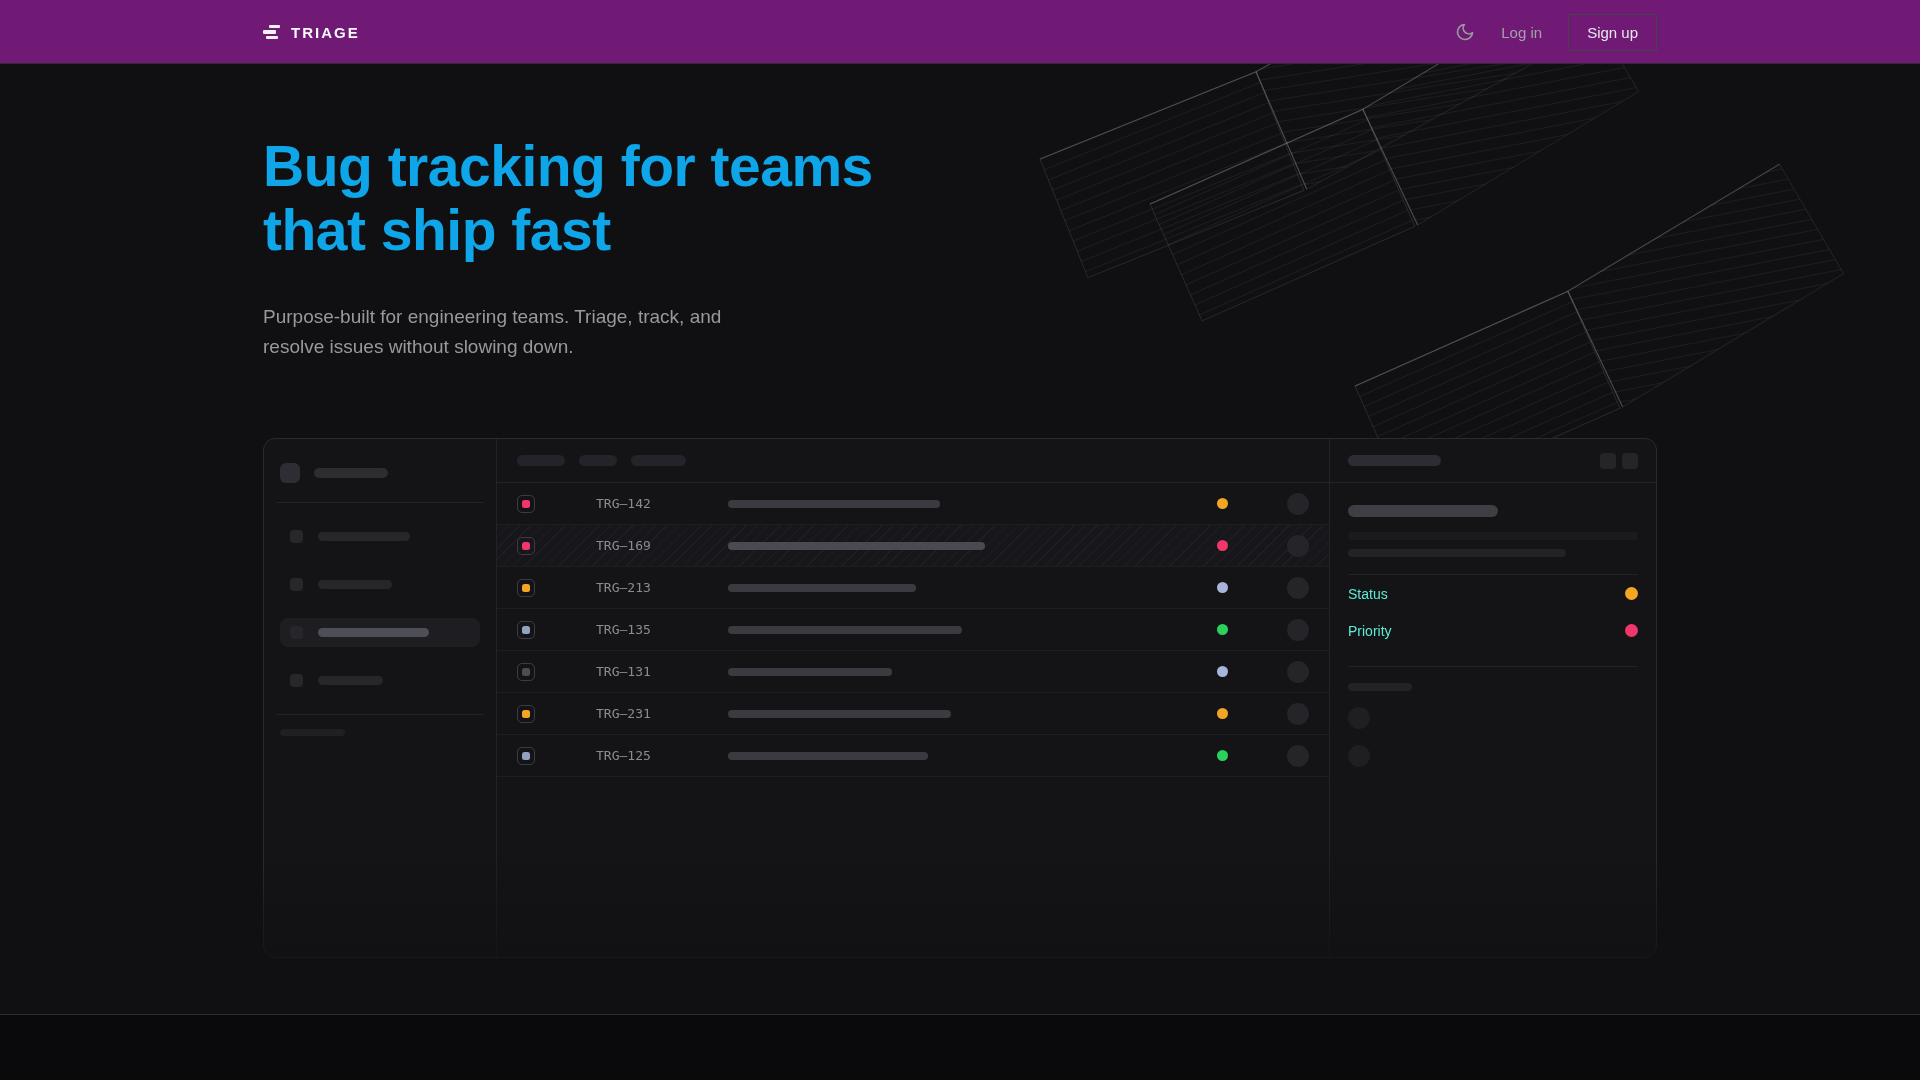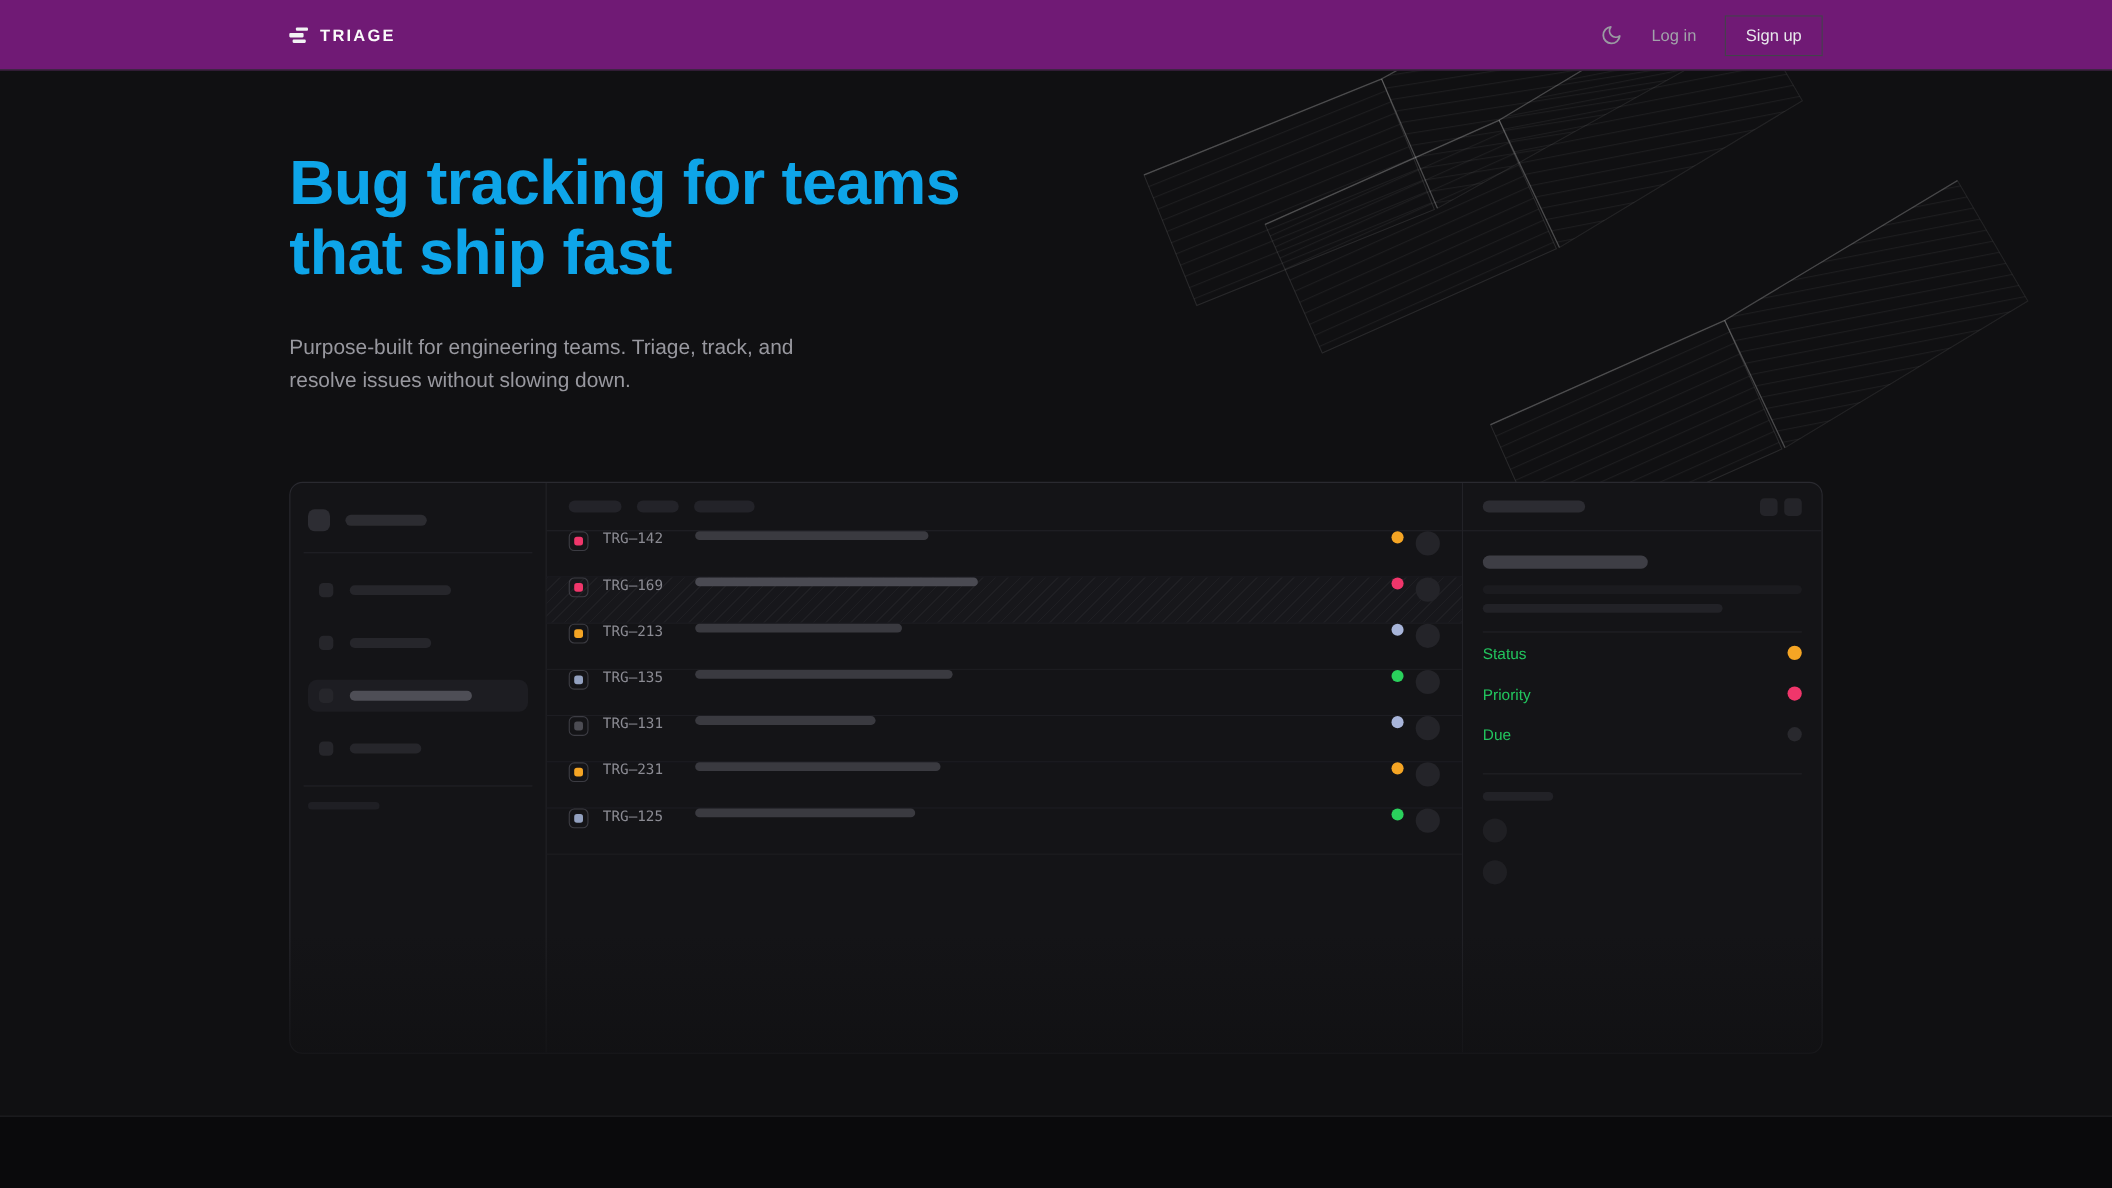--- a/index.html
+++ b/index.html
@@ -46,21 +46,21 @@
   .side-item .si { width:13px; height:13px; border-radius:4px; background:#26262b; flex:none; }
   .side-item.active { background:#1d1d22; }
   .side-item.active .bar { background:#4e4e56; }
   .side-label { height:7px; width:65px; background:#1f1f24; border-radius:99px; margin-top:14px; }
   .side-dot { width:9px; height:9px; border-radius:50%; background:#2a2a30; margin:24px 0 0 4px; }
 
   
   .mk-list { display:flex; flex-direction:column; }
   .list-head { height:44px; display:flex; align-items:center; gap:14px; padding:0 20px; border-bottom:1px solid #222227; }
   .list-head .skel { height:11px; border-radius:6px; background:#232329; }
-  .issue-row { height:42px; display:flex; padding:0 20px; border-bottom:1px solid #1d1d22; }
+  .issue-row { height:42px; display:flex; align-items:center; padding:0 20px; border-bottom:1px solid #1d1d22;gap:48px; }
   .issue-row.selected { background:#17171b
       repeating-linear-gradient(135deg, rgba(255,255,255,0.035) 0 1px, transparent 1px 8px); }
   .row-icon { width:18px; height:18px; border:1.5px solid #3c3c43; border-radius:5px; flex:none;
               display:flex; align-items:center; justify-content:center; }
   .row-icon i { width:8px; height:8px; border-radius:2.5px; background:var(--dot,#555); display:block; }
   .row-id { font-family:"DejaVu Sans Mono", monospace; font-size:13px; color:#8b8b93; margin-left:13px; width:72px; flex:none; }
   .row-title { height:8px; background:#3a3a40; border-radius:4px; margin-left:12px; }
   .issue-row.selected .row-title { background:#4a4a52; }
   .row-spring { flex:1; }
   .row-status { width:11px; height:11px; border-radius:50%; background:var(--dot,#555); flex:none; }
@@ -71,21 +71,21 @@
   .det-head { height:44px; display:flex; align-items:center; border-bottom:1px solid #222227; margin:0 -18px; padding:0 18px; }
   .det-head .skel { height:11px; width:93px; background:#2c2c32; }
   .det-head .sq-group { margin-left:auto; display:flex; gap:6px; }
   .det-head .sq { width:16px; height:16px; border-radius:4px; background:#242429; }
   .det-title { margin-top:22px; height:12px; width:150px; background:#3e3e45; border-radius:6px; }
   .det-line1 { margin-top:15px; height:8px; width:100%; background:#1b1b1f; border-radius:4px; }
   .det-line2 { margin-top:9px; height:8px; width:75%; background:#222227; border-radius:4px; }
   .det-div { height:1px; background:#222227; margin-top:17px; }
   .prop-row { height:37px; display:flex; align-items:center; justify-content:space-between; }
   .prop-row:first-of-type { margin-top:8px; }
-  .prop-label { font-size:14px; color:#22c55e; }
+  .prop-label { font-size:14px; color:#5eead4; }
   .prop-dot { width:13px; height:13px; border-radius:50%; background:var(--dot,#333); }
   .det-label { height:8px; width:64px; background:#222227; border-radius:99px; margin-top:16px; }
   .det-circle { width:22px; height:22px; border-radius:50%; background:#1f1f23; margin-top:16px; }
 
   
   .fade { position:absolute; left:0; right:0; bottom:0; height:165px; z-index:3; pointer-events:none;
           background:linear-gradient(to bottom, rgba(16,16,18,0) 0%, rgba(16,16,18,0.6) 55%, #101012 100%); }
   .footer { height:66px; background:#0a0a0c; border-top:1px solid #2a2a2f; }
 </style>
 </head>
@@ -282,24 +282,20 @@
         <div class="det-div"></div>
 
         <div class="prop-row">
           <span class="prop-label">Status</span>
           <span class="prop-dot" style="--dot: #f5a524;"></span>
         </div>
         <div class="prop-row">
           <span class="prop-label">Priority</span>
           <span class="prop-dot" style="--dot: #f0366b;"></span>
         </div>
-        <div class="prop-row">
-          <span class="prop-label">Due</span>
-          <span class="prop-dot" style="--dot: #29292e;"></span>
-        </div>
 
         <div class="det-div"></div>
         <span class="skel det-label"></span>
         <div class="det-circle"></div>
         <div class="det-circle"></div>
       </div>
 
     </div>
   </div>
 

